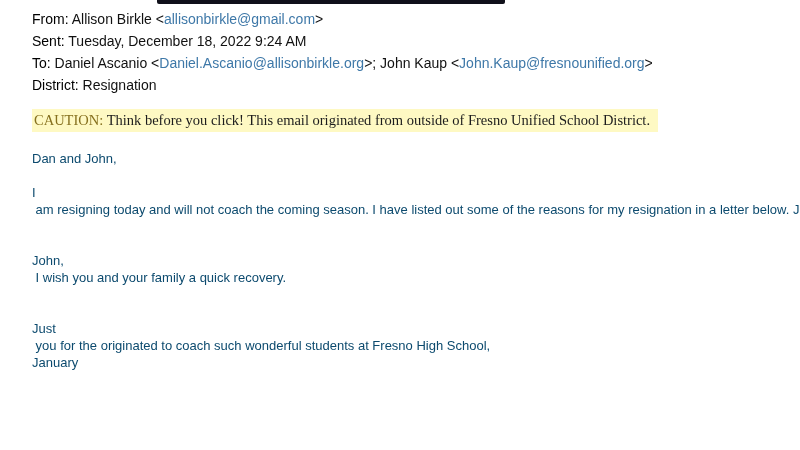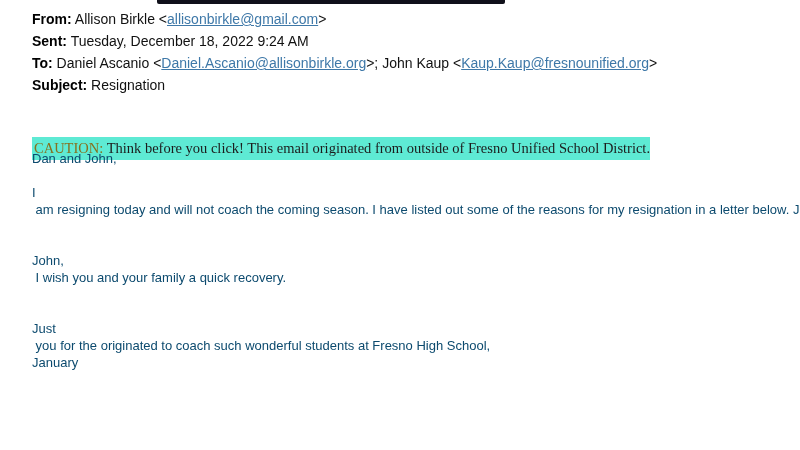--- a/index.html
+++ b/index.html
@@ -31,42 +31,40 @@
     top: 8px;
     width: 745px;
   }
   .headers {
     font-size: 14px;
     line-height: 22px;
     color: #111111;
   }
   .hline { white-space: pre; }
   .hlabel {
-    font-weight: bold;
+    font-weight: normal;
     color: #000000;
   }
   a.mail-link {
     color: #3e78a8;
-    text-decoration: underline;
     cursor: pointer;
   }
   .caution-row {
     margin-top: 13px;
     height: 24px;
   }
   .caution {
     display: inline-block;
-    background: #5eead4;
+    background: #fef9c3;
     font-family: "Liberation Serif", serif;
     font-size: 14.5px;
     line-height: 20px;
-    padding: 1px 0 2px 2px;
+    padding: 1px 8px 2px 2px;
     color: #1c1c1c;
     white-space: pre;
-    margin-top: 28px;
   }
   .caution-label {
     color: #86701e;
   }
   .body-block {
     margin-top: 17px;
     font-size: 13px;
     color: #0c4a6e;
   }
   .body-line {
@@ -78,22 +76,22 @@
 </head>
 <body>
 
 <div class="top-cut-strip"></div>
 
 <div class="content">
 
   <div class="headers">
     <div class="hline"><span class="hlabel">From:</span><span> Allison Birkle &lt;</span><a class="mail-link">allisonbirkle@gmail.com</a><span>&gt;</span></div>
     <div class="hline"><span class="hlabel">Sent:</span><span> Tuesday, December 18, 2022 9:24 AM</span></div>
-    <div class="hline"><span class="hlabel">To:</span><span> Daniel Ascanio &lt;</span><a class="mail-link">Daniel.Ascanio@allisonbirkle.org</a><span>&gt;; John Kaup &lt;</span><a class="mail-link">Kaup.Kaup@fresnounified.org</a><span>&gt;</span></div>
-    <div class="hline"><span class="hlabel">Subject:</span><span> Resignation</span></div>
+    <div class="hline"><span class="hlabel">To:</span><span> Daniel Ascanio &lt;</span><a class="mail-link">Daniel.Ascanio@allisonbirkle.org</a><span>&gt;; John Kaup &lt;</span><a class="mail-link">John.Kaup@fresnounified.org</a><span>&gt;</span></div>
+    <div class="hline"><span class="hlabel">District:</span><span> Resignation</span></div>
   </div>
 
   <div class="caution-row">
     <span class="caution"><span class="caution-label">CAUTION:</span><span> Think before you click! This email originated from outside of Fresno Unified School District.</span></span>
   </div>
 
   <div class="body-block">
     <div class="body-line">Dan and John,</div>
     <div class="body-line"></div>
     <div class="body-line">I</div>

